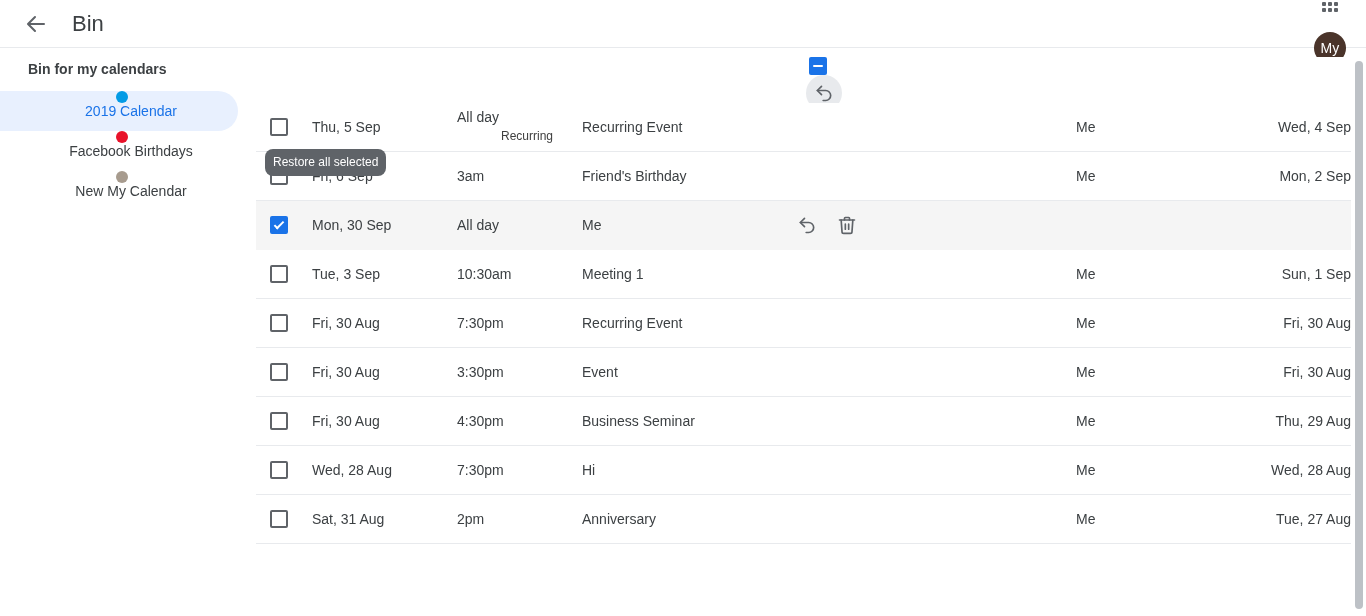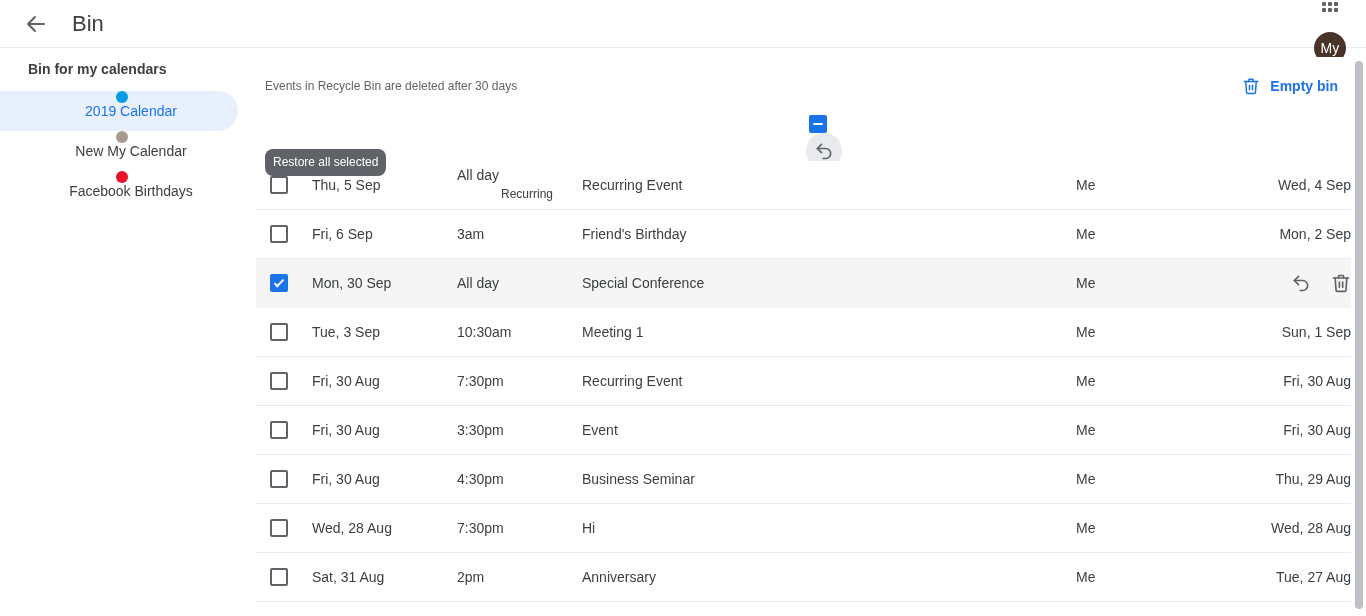--- a/index.html
+++ b/index.html
@@ -371,46 +371,32 @@
   </div>
 
   <div class="sidebar">
     <div class="sidebar-title">Bin for my calendars</div>
     <div class="cal-list" id="cal-list">
         <div class="cal-item active">
           <span class="cal-dot" style="background: rgb(3, 155, 229);"></span>
           <span>2019 Calendar</span>
         </div>
         <div class="cal-item">
+          <span class="cal-dot" style="background: rgb(232, 18, 42);"></span>
+          <span>Facebook Birthdays</span>
+        </div>
+        <div class="cal-item">
           <span class="cal-dot" style="background: rgb(167, 155, 142);"></span>
           <span>New My Calendar</span>
         </div>
-        <div class="cal-item">
-          <span class="cal-dot" style="background: rgb(232, 18, 42);"></span>
-          <span>Facebook Birthdays</span>
-        </div>
       </div>
   </div>
 
   <div class="main">
 
-    <div class="notice-row">
-      <div class="notice-text">Events in Recycle Bin are deleted after 30 days</div>
-      <div class="empty-bin">
-        <span>
-          <svg width="18" height="18" viewBox="0 0 24 24" fill="none" stroke="#1a73e8" stroke-width="2" stroke-linecap="round" stroke-linejoin="round">
-            <polyline points="3 6 5 6 21 6"></polyline>
-            <path d="M19 6l-1 14a2 2 0 0 1-2 2H8a2 2 0 0 1-2-2L5 6"></path>
-            <path d="M10 11v6M14 11v6"></path>
-            <path d="M9 6V4a1 1 0 0 1 1-1h4a1 1 0 0 1 1 1v2"></path>
-          </svg>
-        </span>
-        <span>Empty bin</span>
-      </div>
-    </div>
 
     <div class="toolbar">
       <div class="tb-check">
         <span class="dash"></span>
       </div>
       <div class="tb-icon-btn hovered" id="tb-restore">
         <span>
           <svg width="20" height="20" viewBox="0 0 24 24" fill="none" stroke="#5f6368" stroke-width="2" stroke-linecap="round" stroke-linejoin="round">
             <polyline points="9 14 4 9 9 4"></polyline>
             <path d="M4 9h10a6 6 0 0 1 0 12h-3"></path>
@@ -448,21 +434,20 @@
           <div class="c-title">Friend's Birthday</div>
           <div class="c-owner">Me</div>
           <div class="c-deleted">Mon, 2 Sep</div>
         </div>
         <div class="row selected">
           <div class="cb checked">
             <span class="tick"></span>
           </div>
           <div class="c-date">Mon, 30 Sep</div>
           <div class="c-time"><span>All day</span></div>
-          <div class="c-title">Special Conference</div>
           <div class="c-owner">Me</div>
           <div class="row-actions">
             <div class="row-act-btn">
               <span>
                 <svg width="20" height="20" viewBox="0 0 24 24" fill="none" stroke="#5f6368" stroke-width="2" stroke-linecap="round" stroke-linejoin="round">
                   <polyline points="9 14 4 9 9 4"></polyline>
                   <path d="M4 9h10a6 6 0 0 1 0 12h-3"></path>
                 </svg>
               </span>
             </div>

